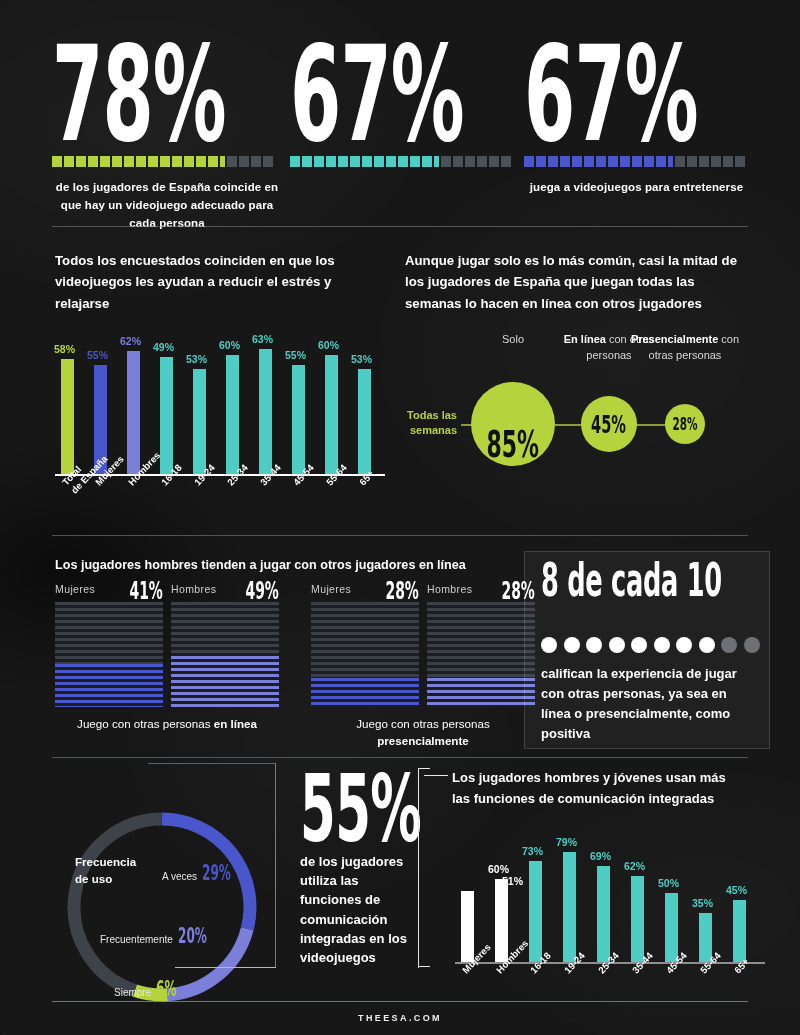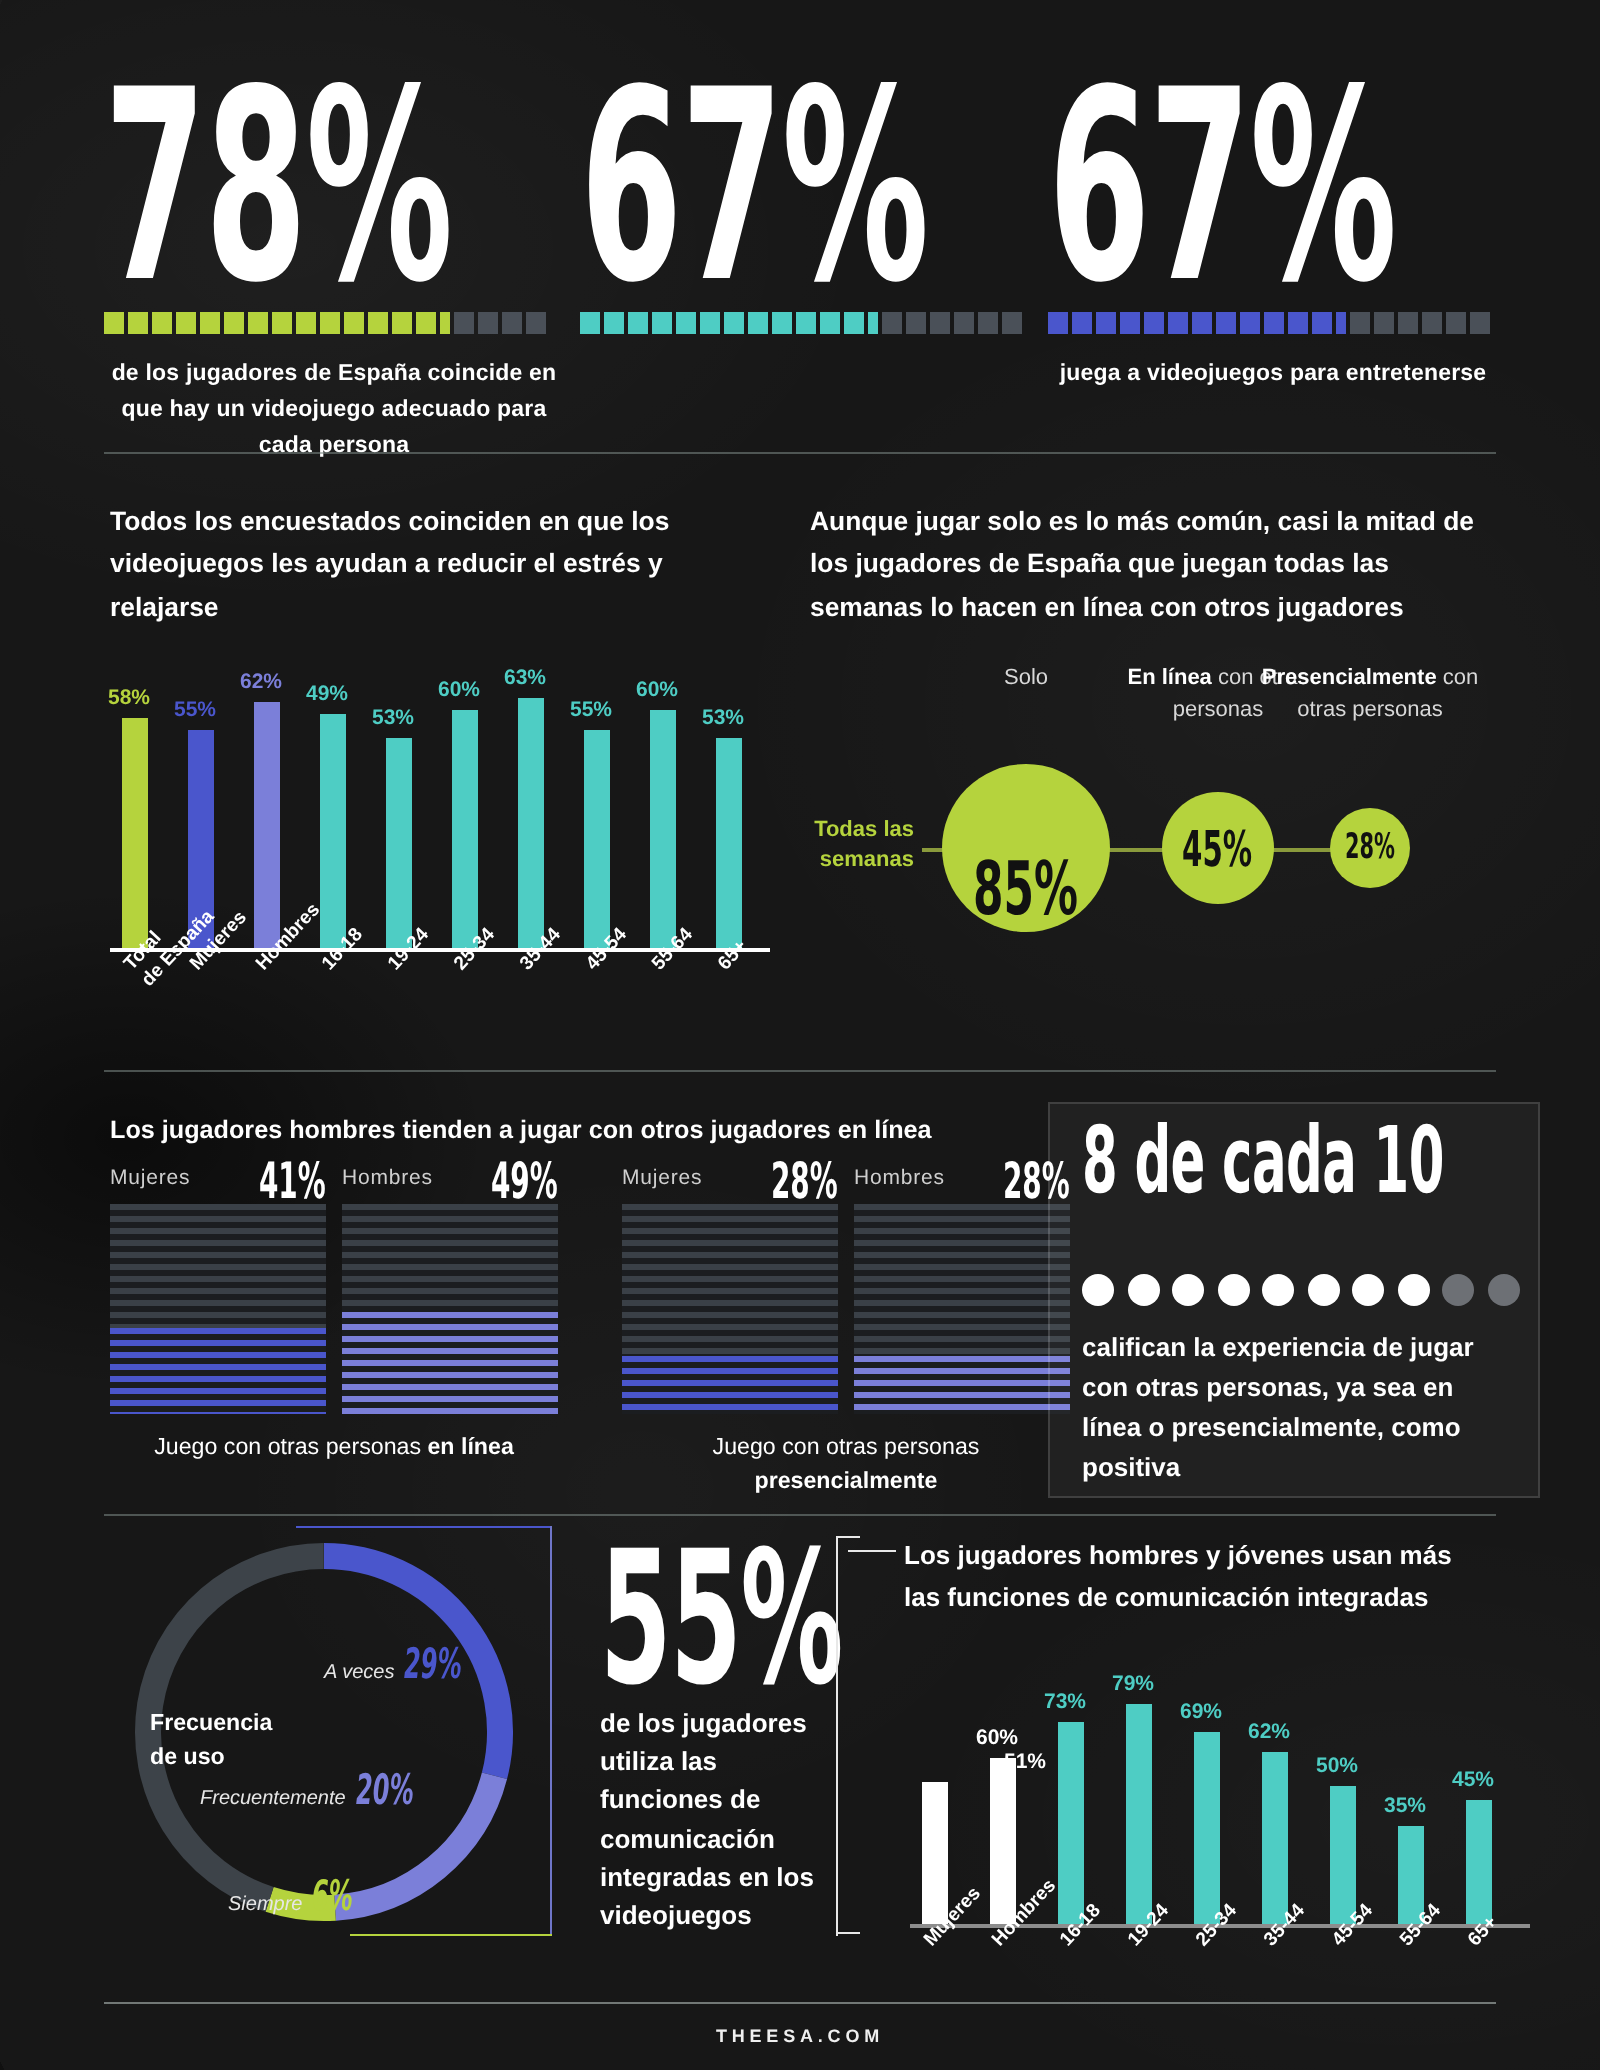--- a/index.html
+++ b/index.html
@@ -144,21 +144,21 @@
     position: absolute; left: 524px; top: 551px; width: 246px; height: 198px;
     background: rgba(255,255,255,.045);
     border: 1px solid rgba(255,255,255,.14);
   }
   #ratio-head { position: absolute; left: 16px; top: 8px; font-size: 46px; color: #fff; }
   #ratio-dots { position: absolute; left: 16px; top: 85px; display: flex; gap: 6.5px; }
   .rdot { width: 16px; height: 16px; border-radius: 50%; }
   #ratio-text { position: absolute; left: 16px; top: 112px; width: 214px; font-size: 13px; font-weight: 700; line-height: 1.54; }
 
   
-  #donut { position: absolute; left: 64px; top: 768px; width: 196px; height: 196px; font-style: italic; }
+  #donut { position: absolute; left: 64px; top: 809px; width: 196px; height: 196px; }
   .donut-label { position: absolute; font-size: 10px; color: #e6e6e6; white-space: nowrap; }
   .donut-label .pv {
     font-family: "Liberation Sans Narrow", "DejaVu Sans Condensed", "Liberation Sans", sans-serif;
     font-weight: 700; font-size: 21px; display: inline-block;
     transform: scaleX(.64); transform-origin: left center; margin-left: 2px;
   }
   #donut-title { position: absolute; left: 75px; top: 853px; font-size: 11.6px; font-weight: 700; line-height: 1.5; color: #fff; }
 
   #bigpct { position: absolute; left: 300px; top: 770px; width: 120px; }
   #bigpct .bignum { font-size: 92px; color: #fff; display: block; height: 74px; }

